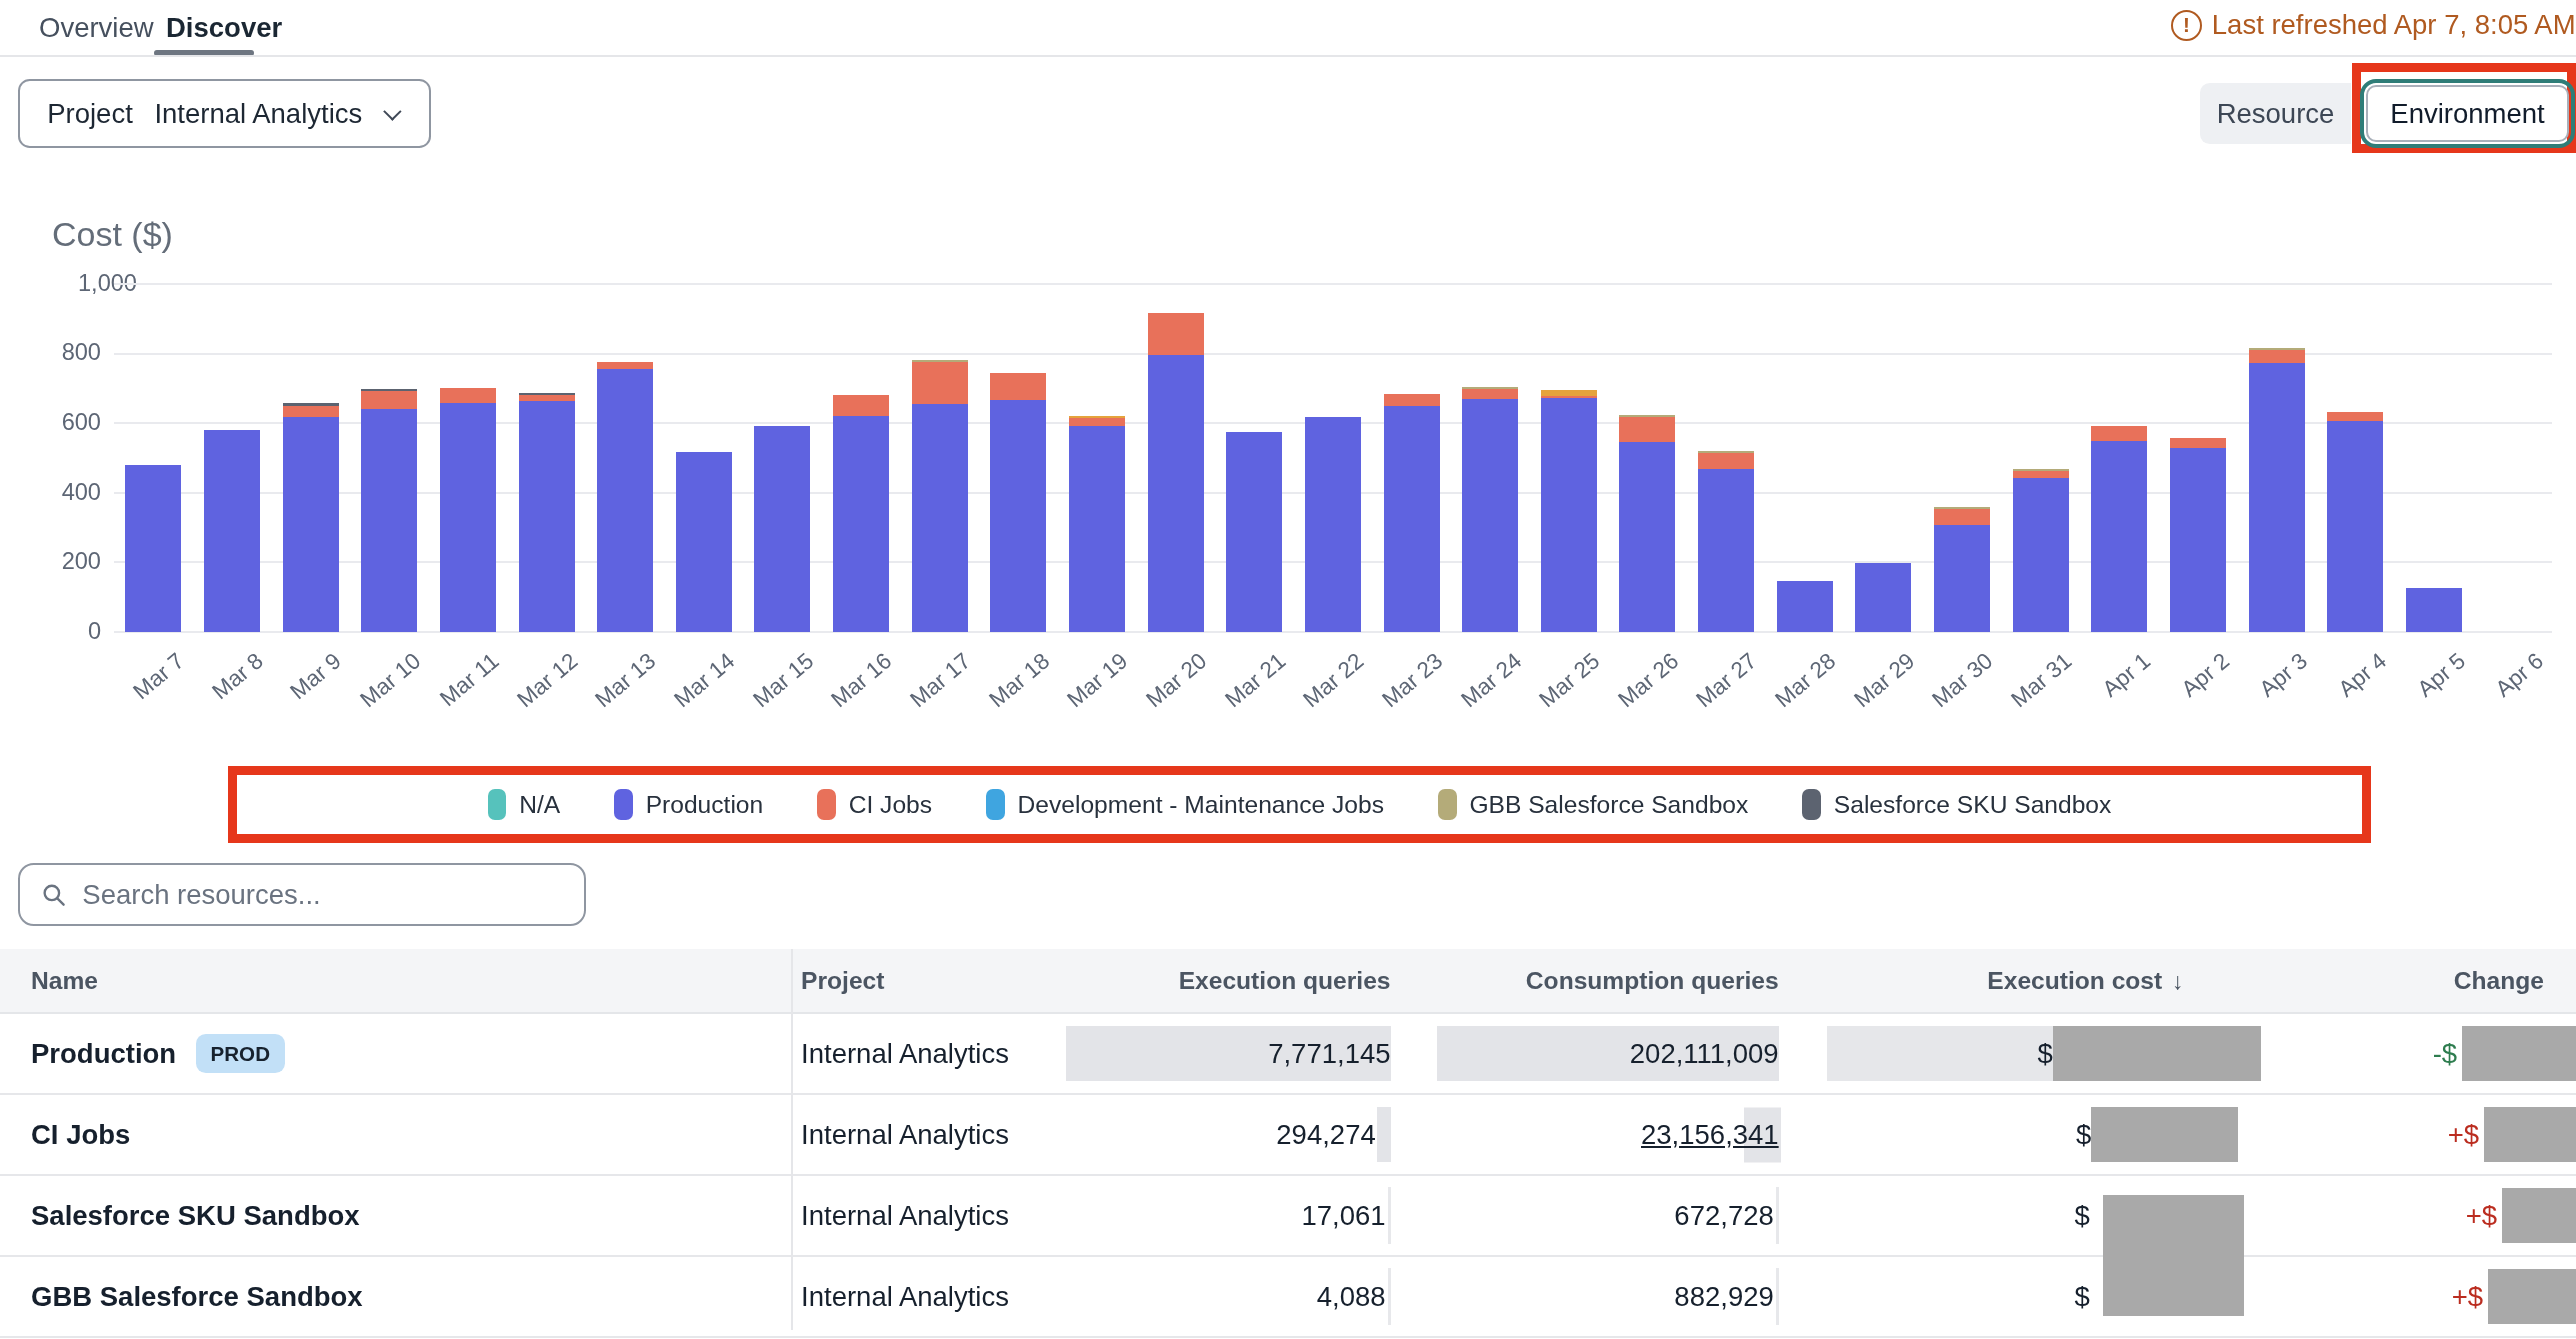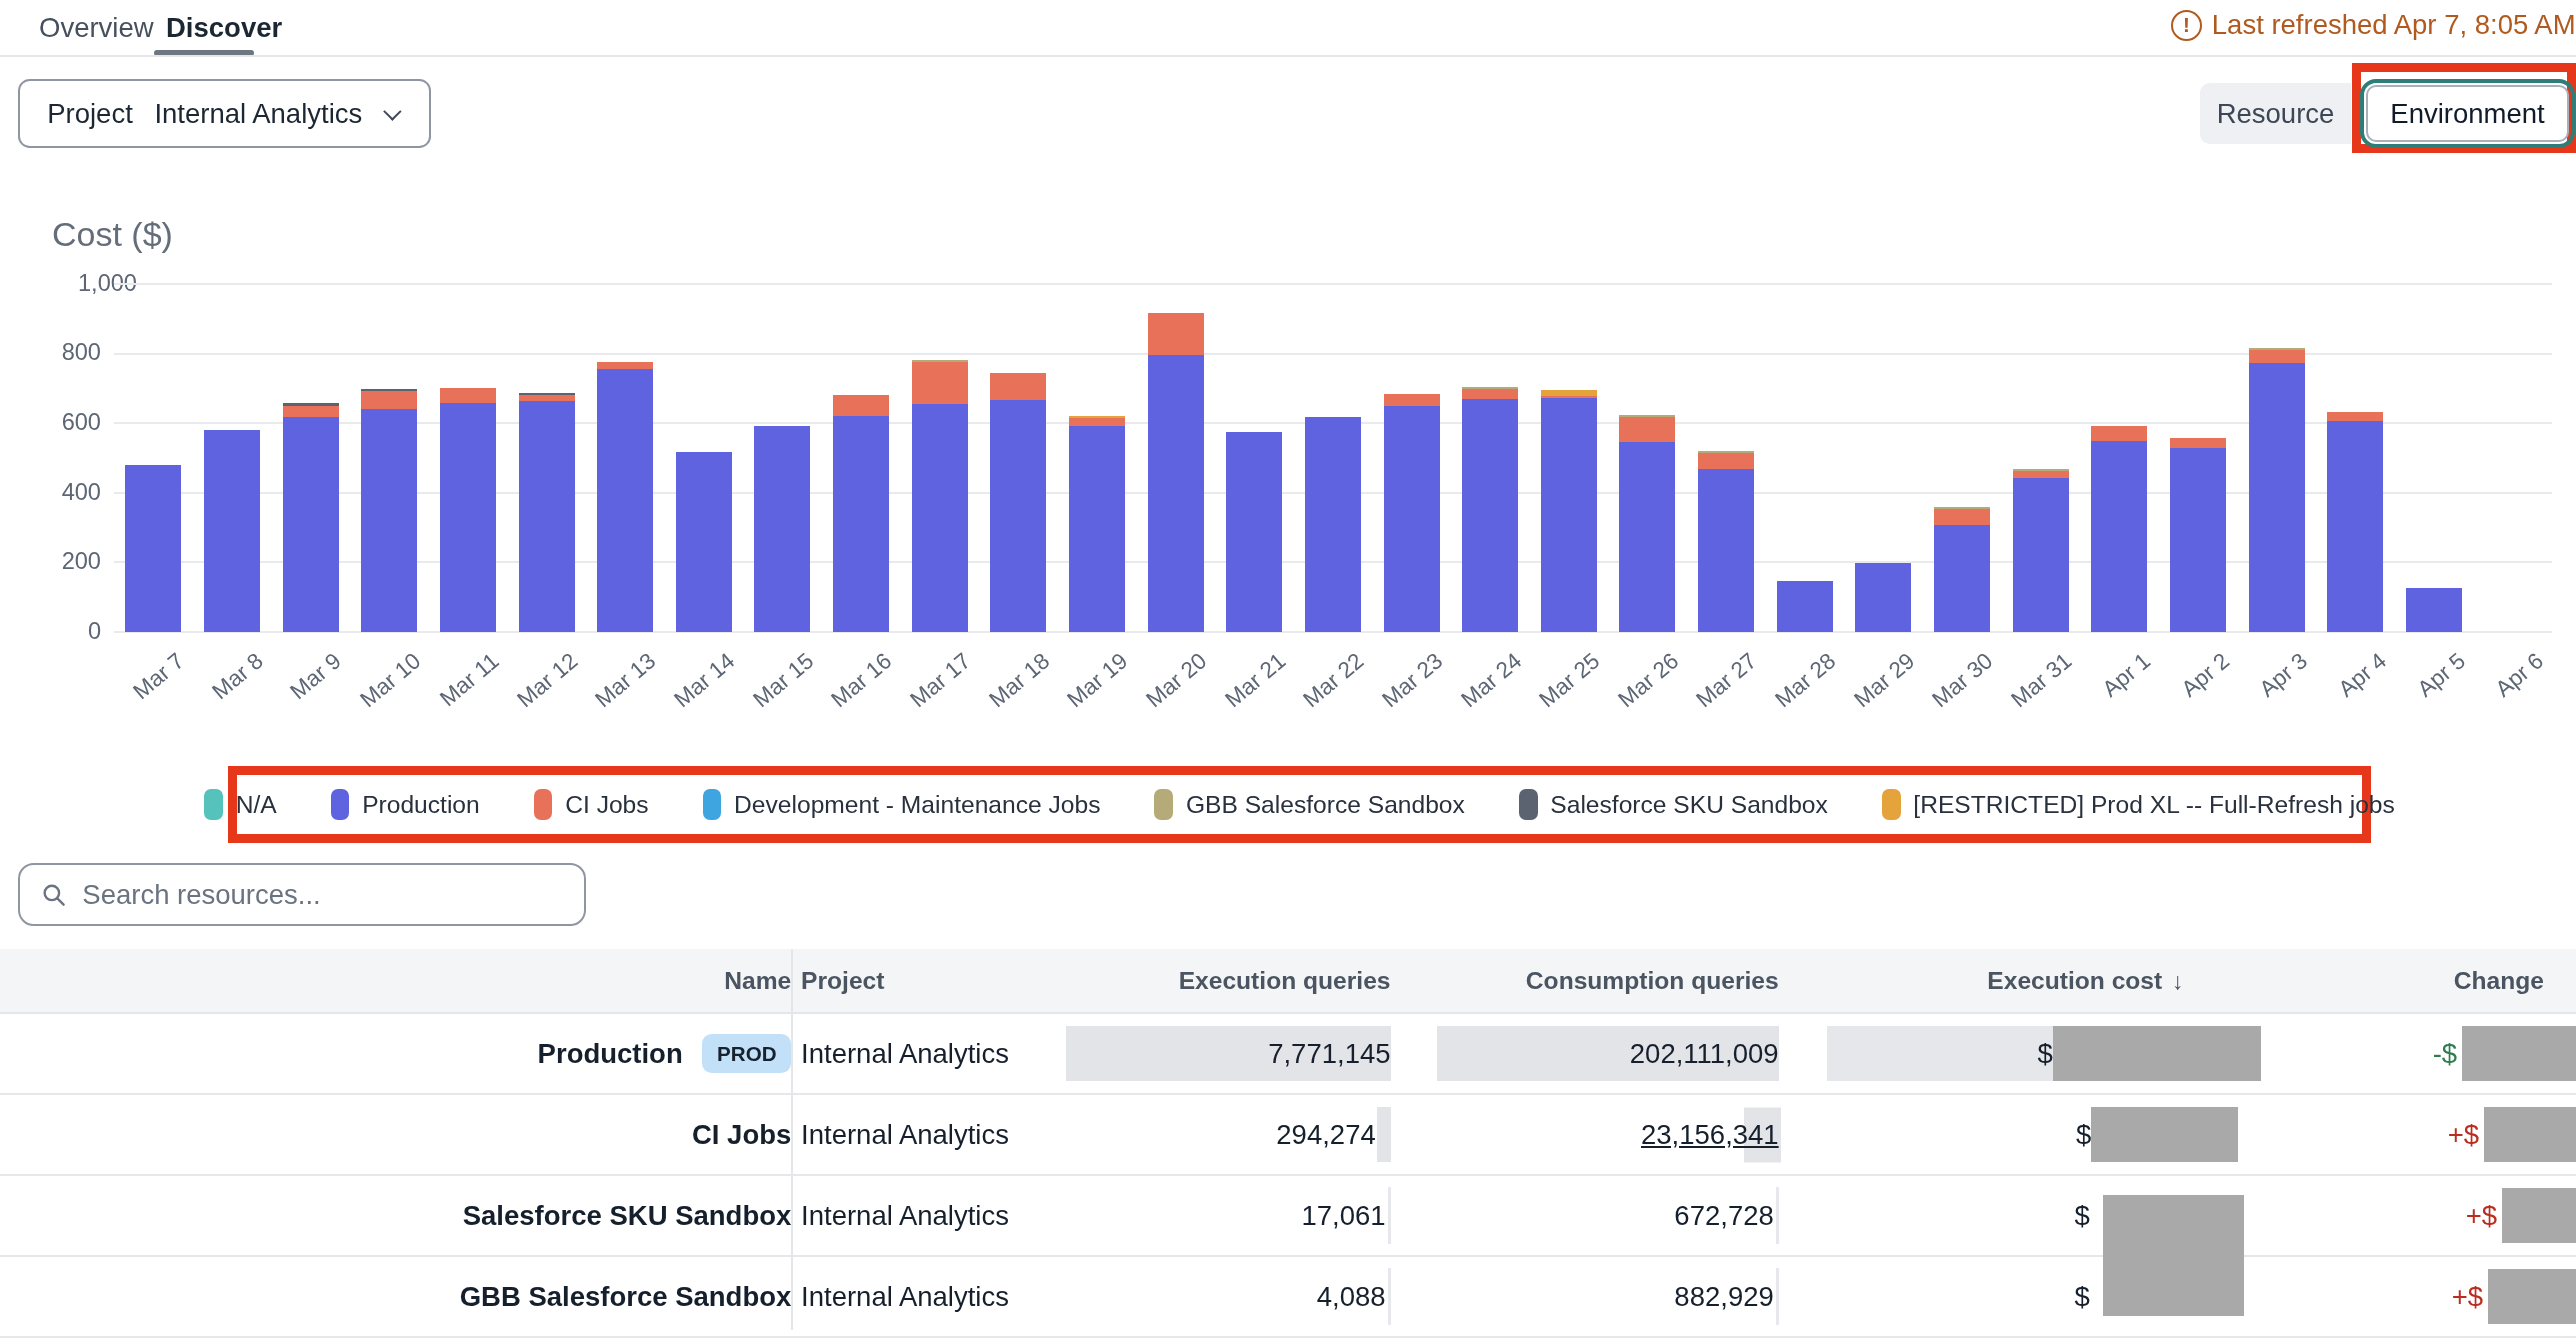--- a/index.html
+++ b/index.html
@@ -64,21 +64,21 @@
   .search input { border:none; outline:none; font-size:27.5px; color:#1d2733; width:100%;
                   font-family:"Liberation Sans", sans-serif; background:transparent; }
   .search input::placeholder { color:#6a7380; opacity:1; }
 
   
   .tablewrap { left:0; top:949px; width:2576px; }
   table { border-collapse:collapse; width:2576px; table-layout:fixed; }
   th { background:#f4f5f7; height:64px; font-size:24.6px; font-weight:600; color:#4b5562;
        border-bottom:2px solid #e4e6e9; cursor:pointer; }
   td { height:79px; border-bottom:2px solid #e6e7ea; font-size:27.5px; color:#16202d; }
-  .col-name  { width:791px; text-align:right; padding-left:31px; }
+  .col-name  { width:791px; text-align:left; padding-left:31px; }
   .col-proj  { width:275px; text-align:left; padding-left:9.8px; }
   .col-exec  { width:324px; text-align:right; }
   .col-cons  { width:388px; text-align:right; }
   .col-cost  { width:482px; text-align:right; padding-right:77px; }
   .col-chg   { width:315px; text-align:right; padding-right:32px; }
   td.col-cost, td.col-chg { padding-right:0; }
   .rname { font-weight:700; }
   .badge { display:inline-block; margin-left:19.7px; background:#c2e0f7; color:#17222e;
            font-size:20.6px; font-weight:700; padding:7.9px 14.7px; border-radius:9.8px; vertical-align:2px; }
   .cellflex { display:flex; justify-content:flex-end; align-items:center; height:79px; }
@@ -321,24 +321,20 @@
       <span class="leg-label">Development - Maintenance Jobs</span>
     </div>
     <div class="leg-item">
       <span class="leg-swatch" style="background: rgb(180, 171, 121);"></span>
       <span class="leg-label">GBB Salesforce Sandbox</span>
     </div>
     <div class="leg-item">
       <span class="leg-swatch" style="background: rgb(92, 99, 112);"></span>
       <span class="leg-label">Salesforce SKU Sandbox</span>
     </div>
-    <div class="leg-item">
-      <span class="leg-swatch" style="background: rgb(229, 163, 60);"></span>
-      <span class="leg-label">[RESTRICTED] Prod XL -- Full-Refresh jobs</span>
-    </div>
   </div>
 
 <div class="abs search">
   <svg width="27.5" height="27.5" viewBox="0 0 28 28">
     <circle cx="12" cy="12" r="8" fill="none" stroke="#6a7380" stroke-width="2.6"></circle>
     <line x1="18" y1="18" x2="25" y2="25" stroke="#6a7380" stroke-width="2.6" stroke-linecap="round"></line>
   </svg>
   <input type="text" placeholder="Search resources..." style="">
 </div>
 

